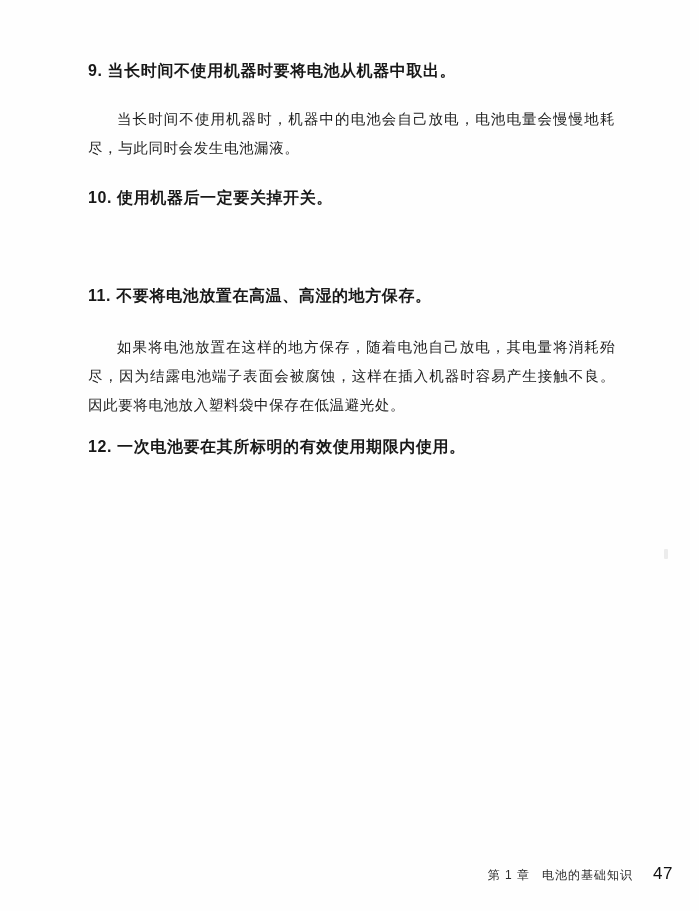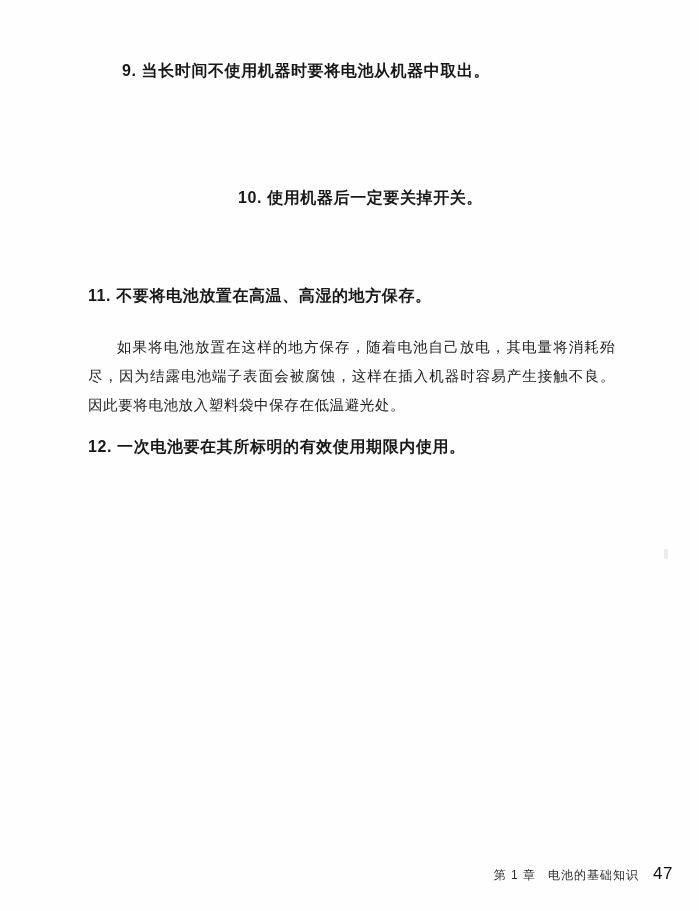--- a/index.html
+++ b/index.html
@@ -48,47 +48,48 @@
     font-family: "Liberation Sans", sans-serif;
     font-size: 12px;
     color: #2b2b2b;
     letter-spacing: 1px;
   }
   .footer-title { margin-left: 12px; text-align: center; }
   .footer-page {
     font-family: "Liberation Sans", sans-serif;
     font-size: 17px;
     color: #101010;
-    margin-left: 14px;
+    margin-left: 20px;
     letter-spacing: 0.5px;
   }
   .scan-artifact {
     position: absolute;
     left: 664px;
     top: 549px;
     width: 4px;
     height: 10px;
     background: #ececec;
     border-radius: 1px;
   }
-  #t-h9  { top: 61px; margin-left: 34px; }
+  #t-h9  { top: 61px; }
   #t-p9  { top: 105px; }
-  #t-h10 { top: 188px; text-align: center; }
+  #t-h10 { top: 188px; }
   #t-p10 { top: 234px; }
   #t-h11 { top: 286px; }
   #t-p11 { top: 333px; }
   #t-h12 { top: 437px; }
   #t-p12 { top: 481px; }
 </style>
 </head>
 <body>
 
 <div class="page">
 
   <div id="t-h9" class="heading">9. 当长时间不使用机器时要将电池从机器中取出。</div>
+  <div id="t-p9" class="para">当长时间不使用机器时，机器中的电池会自己放电，电池电量会慢慢地耗尽，与此同时会发生电池漏液。</div>
 
   <div id="t-h10" class="heading">10. 使用机器后一定要关掉开关。</div>
 
   <div id="t-h11" class="heading">11. 不要将电池放置在高温、高湿的地方保存。</div>
   <div id="t-p11" class="para">如果将电池放置在这样的地方保存，随着电池自己放电，其电量将消耗殆尽，因为结露电池端子表面会被腐蚀，这样在插入机器时容易产生接触不良。因此要将电池放入塑料袋中保存在低温避光处。</div>
 
   <div id="t-h12" class="heading">12. 一次电池要在其所标明的有效使用期限内使用。</div>
 
   <div class="scan-artifact"></div>
 

